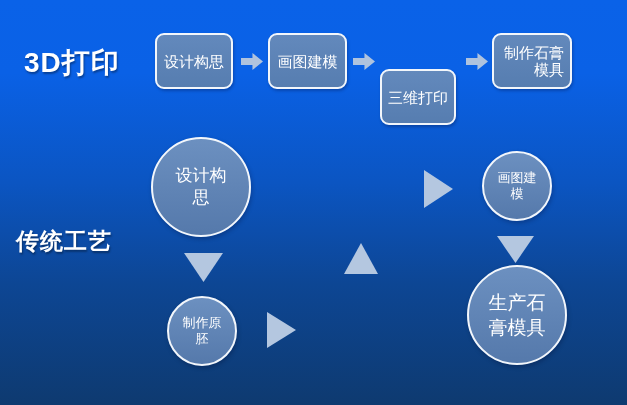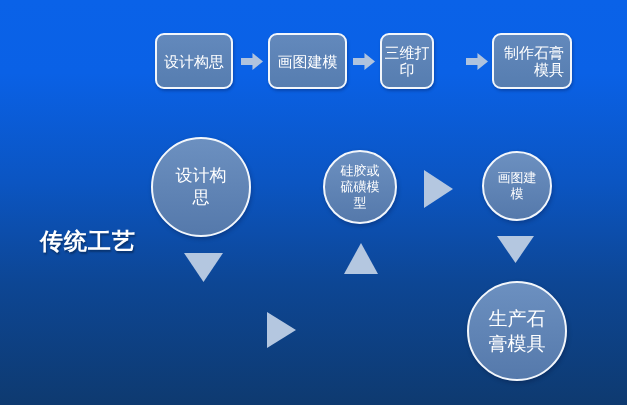--- a/index.html
+++ b/index.html
@@ -12,21 +12,21 @@
     background:linear-gradient(to bottom,#0A62E8 0%,#0A61E6 18%,#0B55C2 45%,#0D4694 70%,#0E3A70 100%);
   }
   .section-title{
     position:absolute;
     color:#FFFFFF;
     font-weight:bold;
     text-shadow:1px 2px 2px rgba(0,0,0,0.35);
     white-space:nowrap;
   }
   #title-3d{left:24px;top:44px;font-size:28px;letter-spacing:1px;}
-  #title-trad{left:40px;top:226px;font-size:23px;letter-spacing:1px;}
+  #title-trad{left:16px;top:226px;font-size:23px;letter-spacing:1px;}
 
   .flow-box{
     position:absolute;
     top:33px;height:56px;
     background:linear-gradient(to bottom,#6389BC,#567DB0);
     border:2px solid #F2F6FB;
     border-radius:9px;
     display:flex;align-items:center;justify-content:center;
     color:#FFFFFF;font-size:15px;line-height:17px;
     text-align:center;
@@ -56,60 +56,61 @@
   .tri{position:absolute;background:#B4C7E0;}
   .tri-down{clip-path:polygon(0 0,100% 0,50% 100%);}
   .tri-up{clip-path:polygon(50% 0,0 100%,100% 100%);}
   .tri-right{clip-path:polygon(0 0,100% 50%,0 100%);}
 </style>
 </head>
 <body>
 
 <div id="slide">
 
+  <div id="title-3d" class="section-title">3D打印</div>
   <div id="title-trad" class="section-title">传统工艺</div>
 
   <div class="flow-box" style="left:155px;width:78px;">
     <span class="inner">设计构思</span>
   </div>
   <div class="block-arrow" style="left:241px;top:53px;"></div>
 
   <div class="flow-box" style="left:268px;width:79px;align-items:center;">
     <span class="inner">画图建模</span>
   </div>
   <div class="block-arrow" style="left:353px;top:53px;"></div>
 
-  <div class="flow-box" style="left:380px;width:54px;">
+  <div class="flow-box" style="left:380px;width:76px;margin-top:36px;">
     <span class="inner">三维打印</span>
   </div>
   <div class="block-arrow" style="left:466px;top:53px;"></div>
 
   <div class="flow-box" style="left:492px;width:80px;text-align:right;">
     <span class="inner" style="width:64px;">制作石膏模具</span>
   </div>
 
   <div class="circle" style="left:151px;top:137px;width:100px;height:100px;font-size:17px;line-height:22px;">
     <span class="inner" style="width:56px;">设计构思</span>
   </div>
 
-  <div class="circle" style="left:323px;top:150px;width:74px;height:74px;font-size:13px;line-height:16px;">
-    <span class="inner" style="width:42px;">硅胶或硫磺模型</span>
-  </div>
 
   <div class="tri tri-right" style="left:424px;top:170px;width:29px;height:38px;"></div>
 
   <div class="circle" style="left:482px;top:151px;width:70px;height:70px;font-size:13px;line-height:16px;">
     <span class="inner" style="width:42px;">画图建模</span>
   </div>
 
   <div class="tri tri-down" style="left:184px;top:253px;width:39px;height:29px;"></div>
   <div class="tri tri-up" style="left:344px;top:243px;width:34px;height:31px;"></div>
   <div class="tri tri-down" style="left:497px;top:236px;width:37px;height:27px;"></div>
 
+  <div class="circle" style="left:167px;top:296px;width:70px;height:70px;font-size:13px;line-height:16px;">
+    <span class="inner" style="width:42px;">制作原胚</span>
+  </div>
 
   <div class="tri tri-right" style="left:267px;top:312px;width:29px;height:36px;"></div>
 
 
-  <div class="circle" style="left:467px;top:281px;width:100px;height:100px;font-size:19px;line-height:25px;">
+  <div class="circle" style="left:467px;top:265px;width:100px;height:100px;font-size:19px;line-height:25px;">
     <span class="inner" style="width:62px;">生产石膏模具</span>
   </div>
 
 </div>
 
 </body></html>

